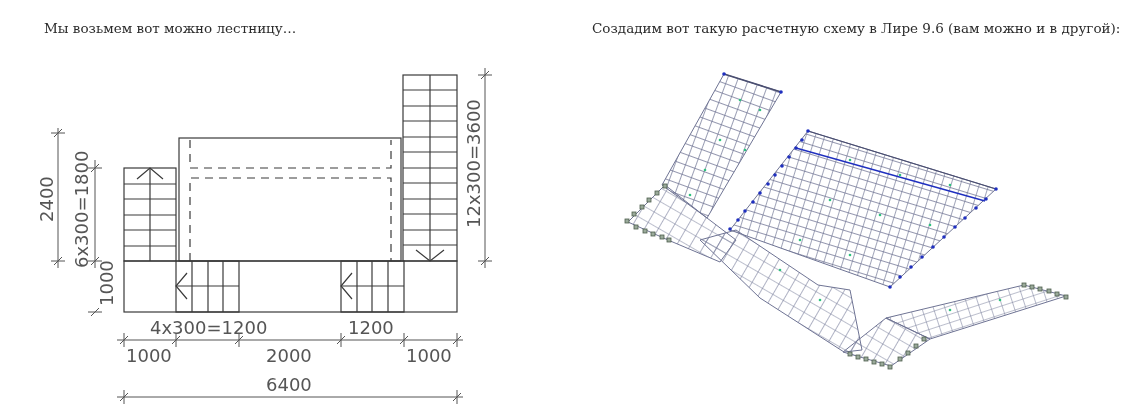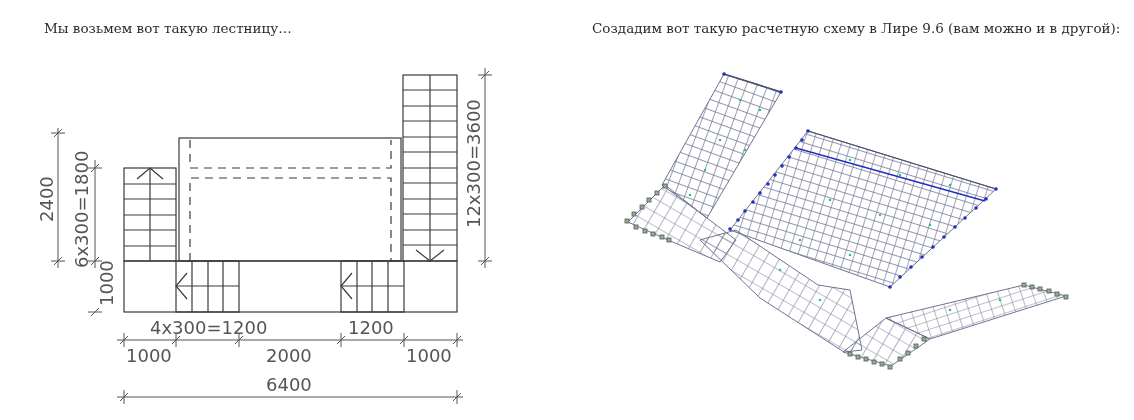--- a/index.html
+++ b/index.html
@@ -10,21 +10,21 @@
     font-size: 13.5px; color: #2b2b2b; white-space: nowrap;
   }
   #caption-left { left: 44px; }
   #caption-right { left: 592px; }
   svg { position: absolute; top: 0; left: 0; }
   .dim-text { font-family: "DejaVu Sans", "Liberation Sans", sans-serif; fill: #555; }
 </style>
 </head>
 <body>
 
-<div class="caption" id="caption-left">Мы возьмем вот такую лестницу…</div>
+<div class="caption" id="caption-left">Мы возьмем вот можно лестницу…</div>
 <div class="caption" id="caption-right">Создадим вот такую расчетную схему в Лире 9.6 (вам можно и в другой):</div>
 
 <svg width="1134" height="420">
   <g stroke="#3a3a3a" stroke-width="1.2" fill="none">
 
     <rect x="124" y="261" width="333" height="51"></rect>
 
     <rect x="124" y="168" width="52" height="93"></rect>
     <line x1="150" y1="168" x2="150" y2="261"></line>
     <line x1="124" y1="184" x2="176" y2="184"></line>

